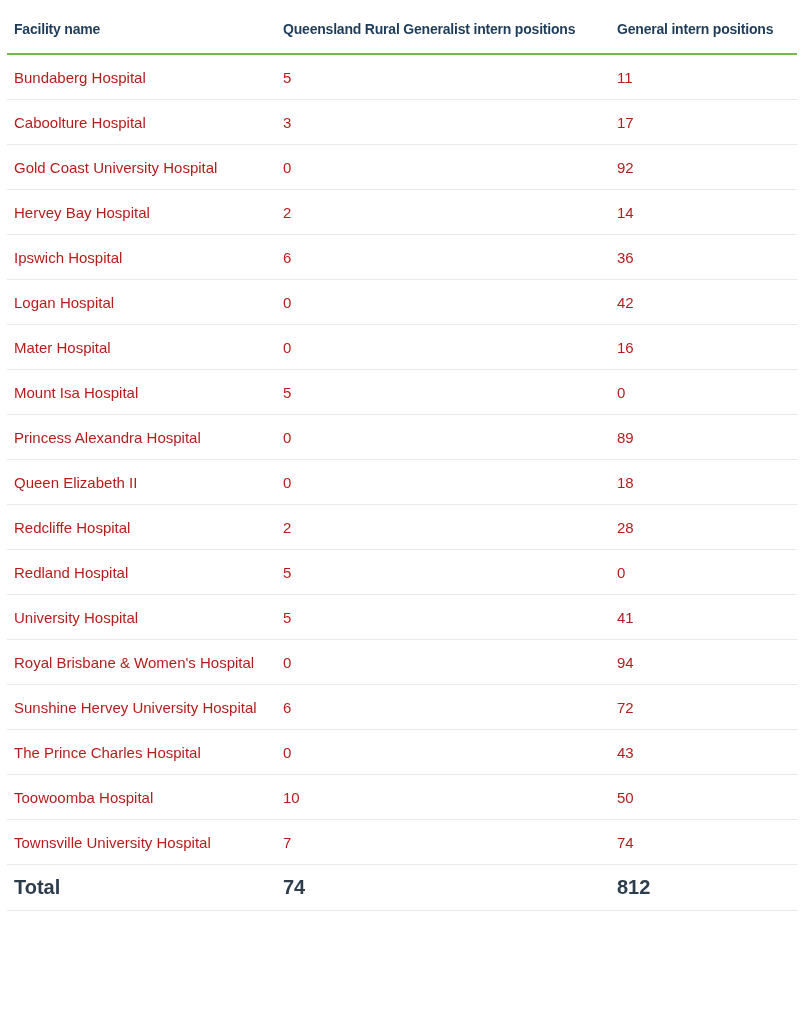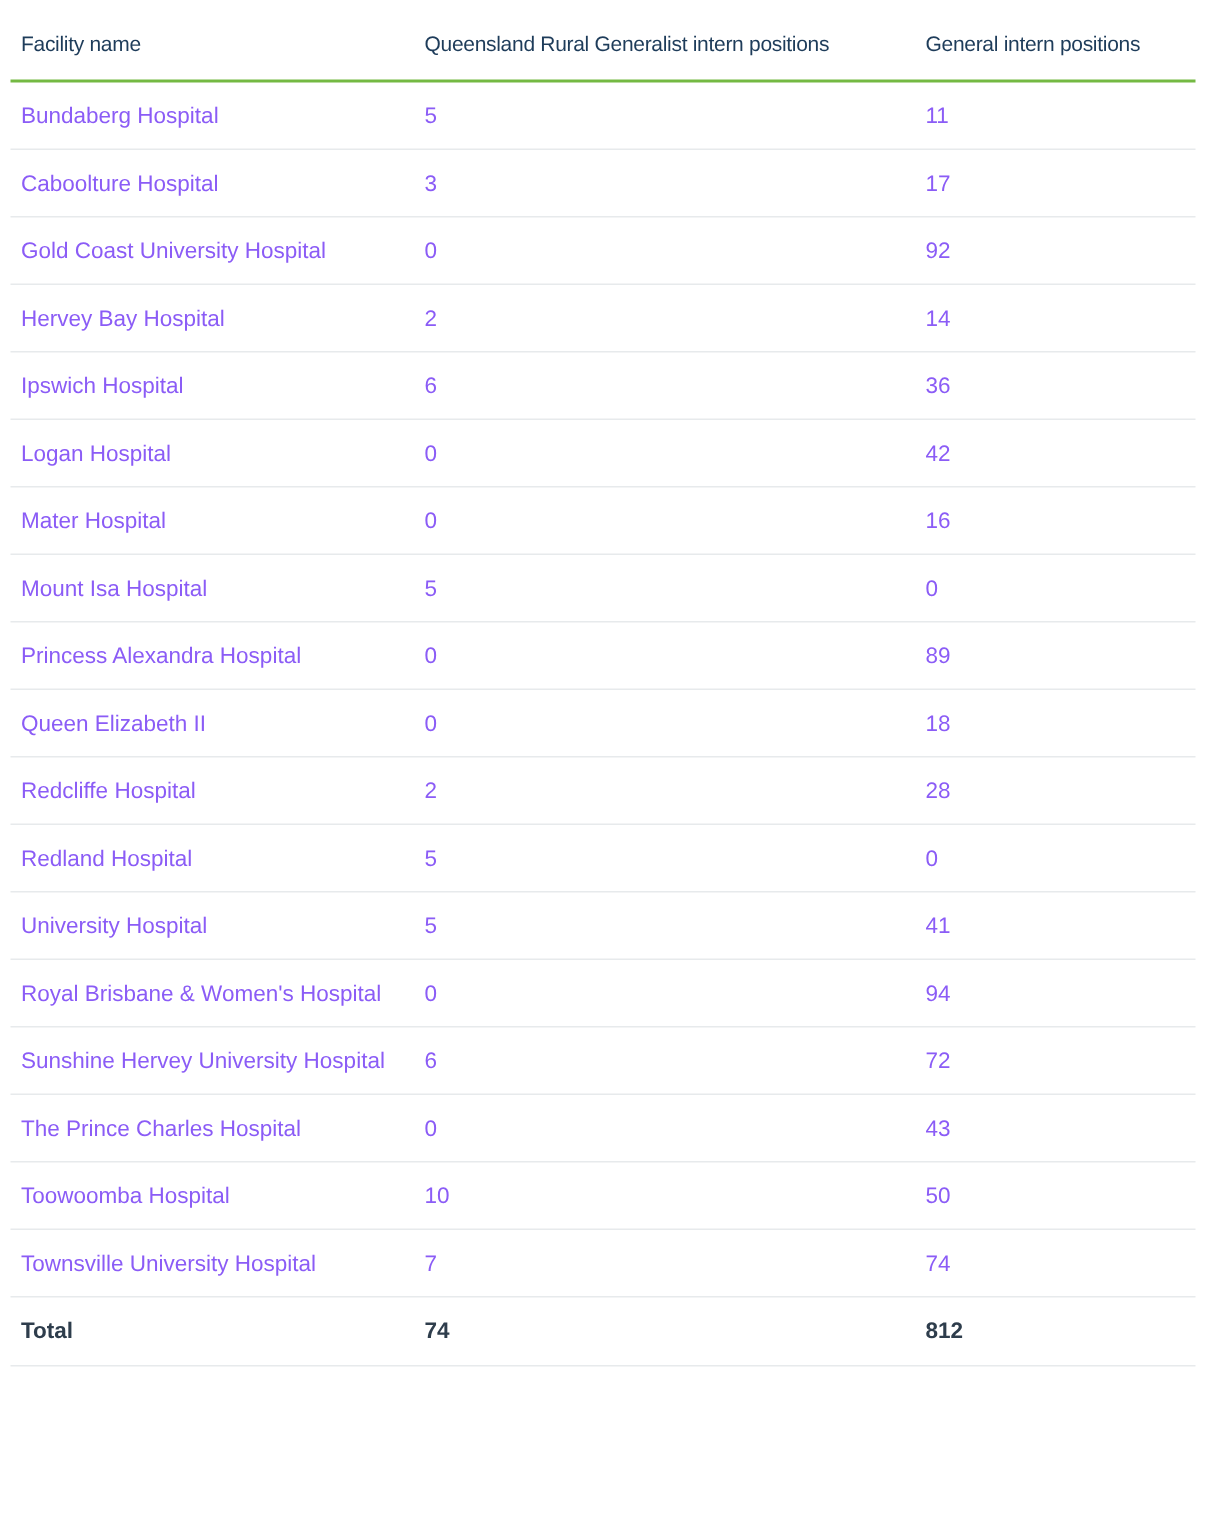--- a/index.html
+++ b/index.html
@@ -20,40 +20,40 @@
     table-layout: fixed;
     width: 790px;
   }
   col.c1 { width: 269px; }
   col.c2 { width: 334px; }
   col.c3 { width: 187px; }
   thead th {
     text-align: left;
     vertical-align: middle;
     font-size: 14px;
-    font-weight: 400;
+    font-weight: 700;
     letter-spacing: -0.2px;
     color: #1e3c5a;
     padding: 21px 7px 16px 7px;
     border-bottom: 2px solid #74b943;
     white-space: nowrap;
     overflow: visible;
   }
   tbody td {
     font-size: 15px;
     font-weight: 400;
-    color: #8b5cf6;
+    color: #b91c1c;
     padding: 0 7px;
     height: 44px;
     vertical-align: middle;
     border-bottom: 1px solid #e7eaec;
     white-space: nowrap;
   }
   tfoot td {
-    font-size: 15px;
+    font-size: 20px;
     font-weight: 700;
     color: #2e3d4c;
     padding: 0 7px;
     height: 45px;
     vertical-align: middle;
     border-bottom: 1px solid #e7eaec;
     white-space: nowrap;
   }
 </style>
 </head>

